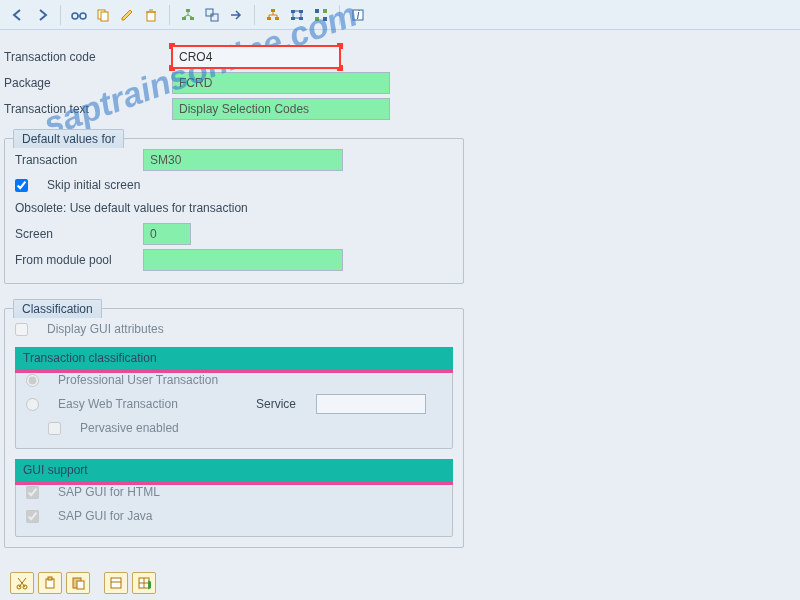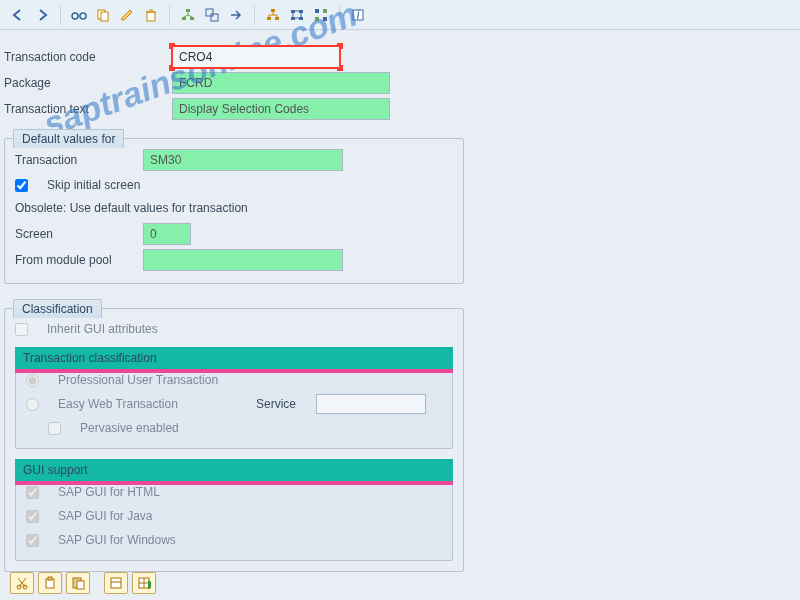--- a/index.html
+++ b/index.html
@@ -191,21 +191,21 @@
       <div class="form-row">
         <label style="width:128px">From module pool</label>
         <input class="inp mpool-field disabled" readonly="" value="" style="">
       </div>
     </div>
 
     <div class="groupbox lg" style="margin-top:24px">
       <div class="legend">Classification</div>
       <div class="chk-row disabled">
         <input type="checkbox" disabled="" style="">
-        <span>Inherit GUI attributes</span>
+        <span>Display GUI attributes</span>
       </div>
 
       <div class="subgroup">
         <div class="sublegend">Transaction classification</div>
         <div class="chk-row disabled">
           <input type="radio" name="tc" checked="" disabled="" style="">
           <span>Professional User Transaction</span>
         </div>
         <div style="display:flex; align-items:center;">
           <div class="chk-row disabled" style="width:230px">
@@ -224,24 +224,20 @@
       <div class="subgroup" style="margin-top:10px">
         <div class="sublegend">GUI support</div>
         <div class="chk-row disabled">
           <input type="checkbox" checked="" disabled="" style="">
           <span>SAP GUI for HTML</span>
         </div>
         <div class="chk-row disabled">
           <input type="checkbox" checked="" disabled="" style="">
           <span>SAP GUI for Java</span>
         </div>
-        <div class="chk-row disabled">
-          <input type="checkbox" checked="" disabled="" style="">
-          <span>SAP GUI for Windows</span>
-        </div>
       </div>
     </div>
 
   </div>
 
   <div class="bottom-bar">
     <div class="bbtn">
       <svg width="14" height="14">
           <circle cx="4" cy="11" r="2" fill="none" stroke="#b07000"></circle>
           <circle cx="10" cy="11" r="2" fill="none" stroke="#b07000"></circle>

